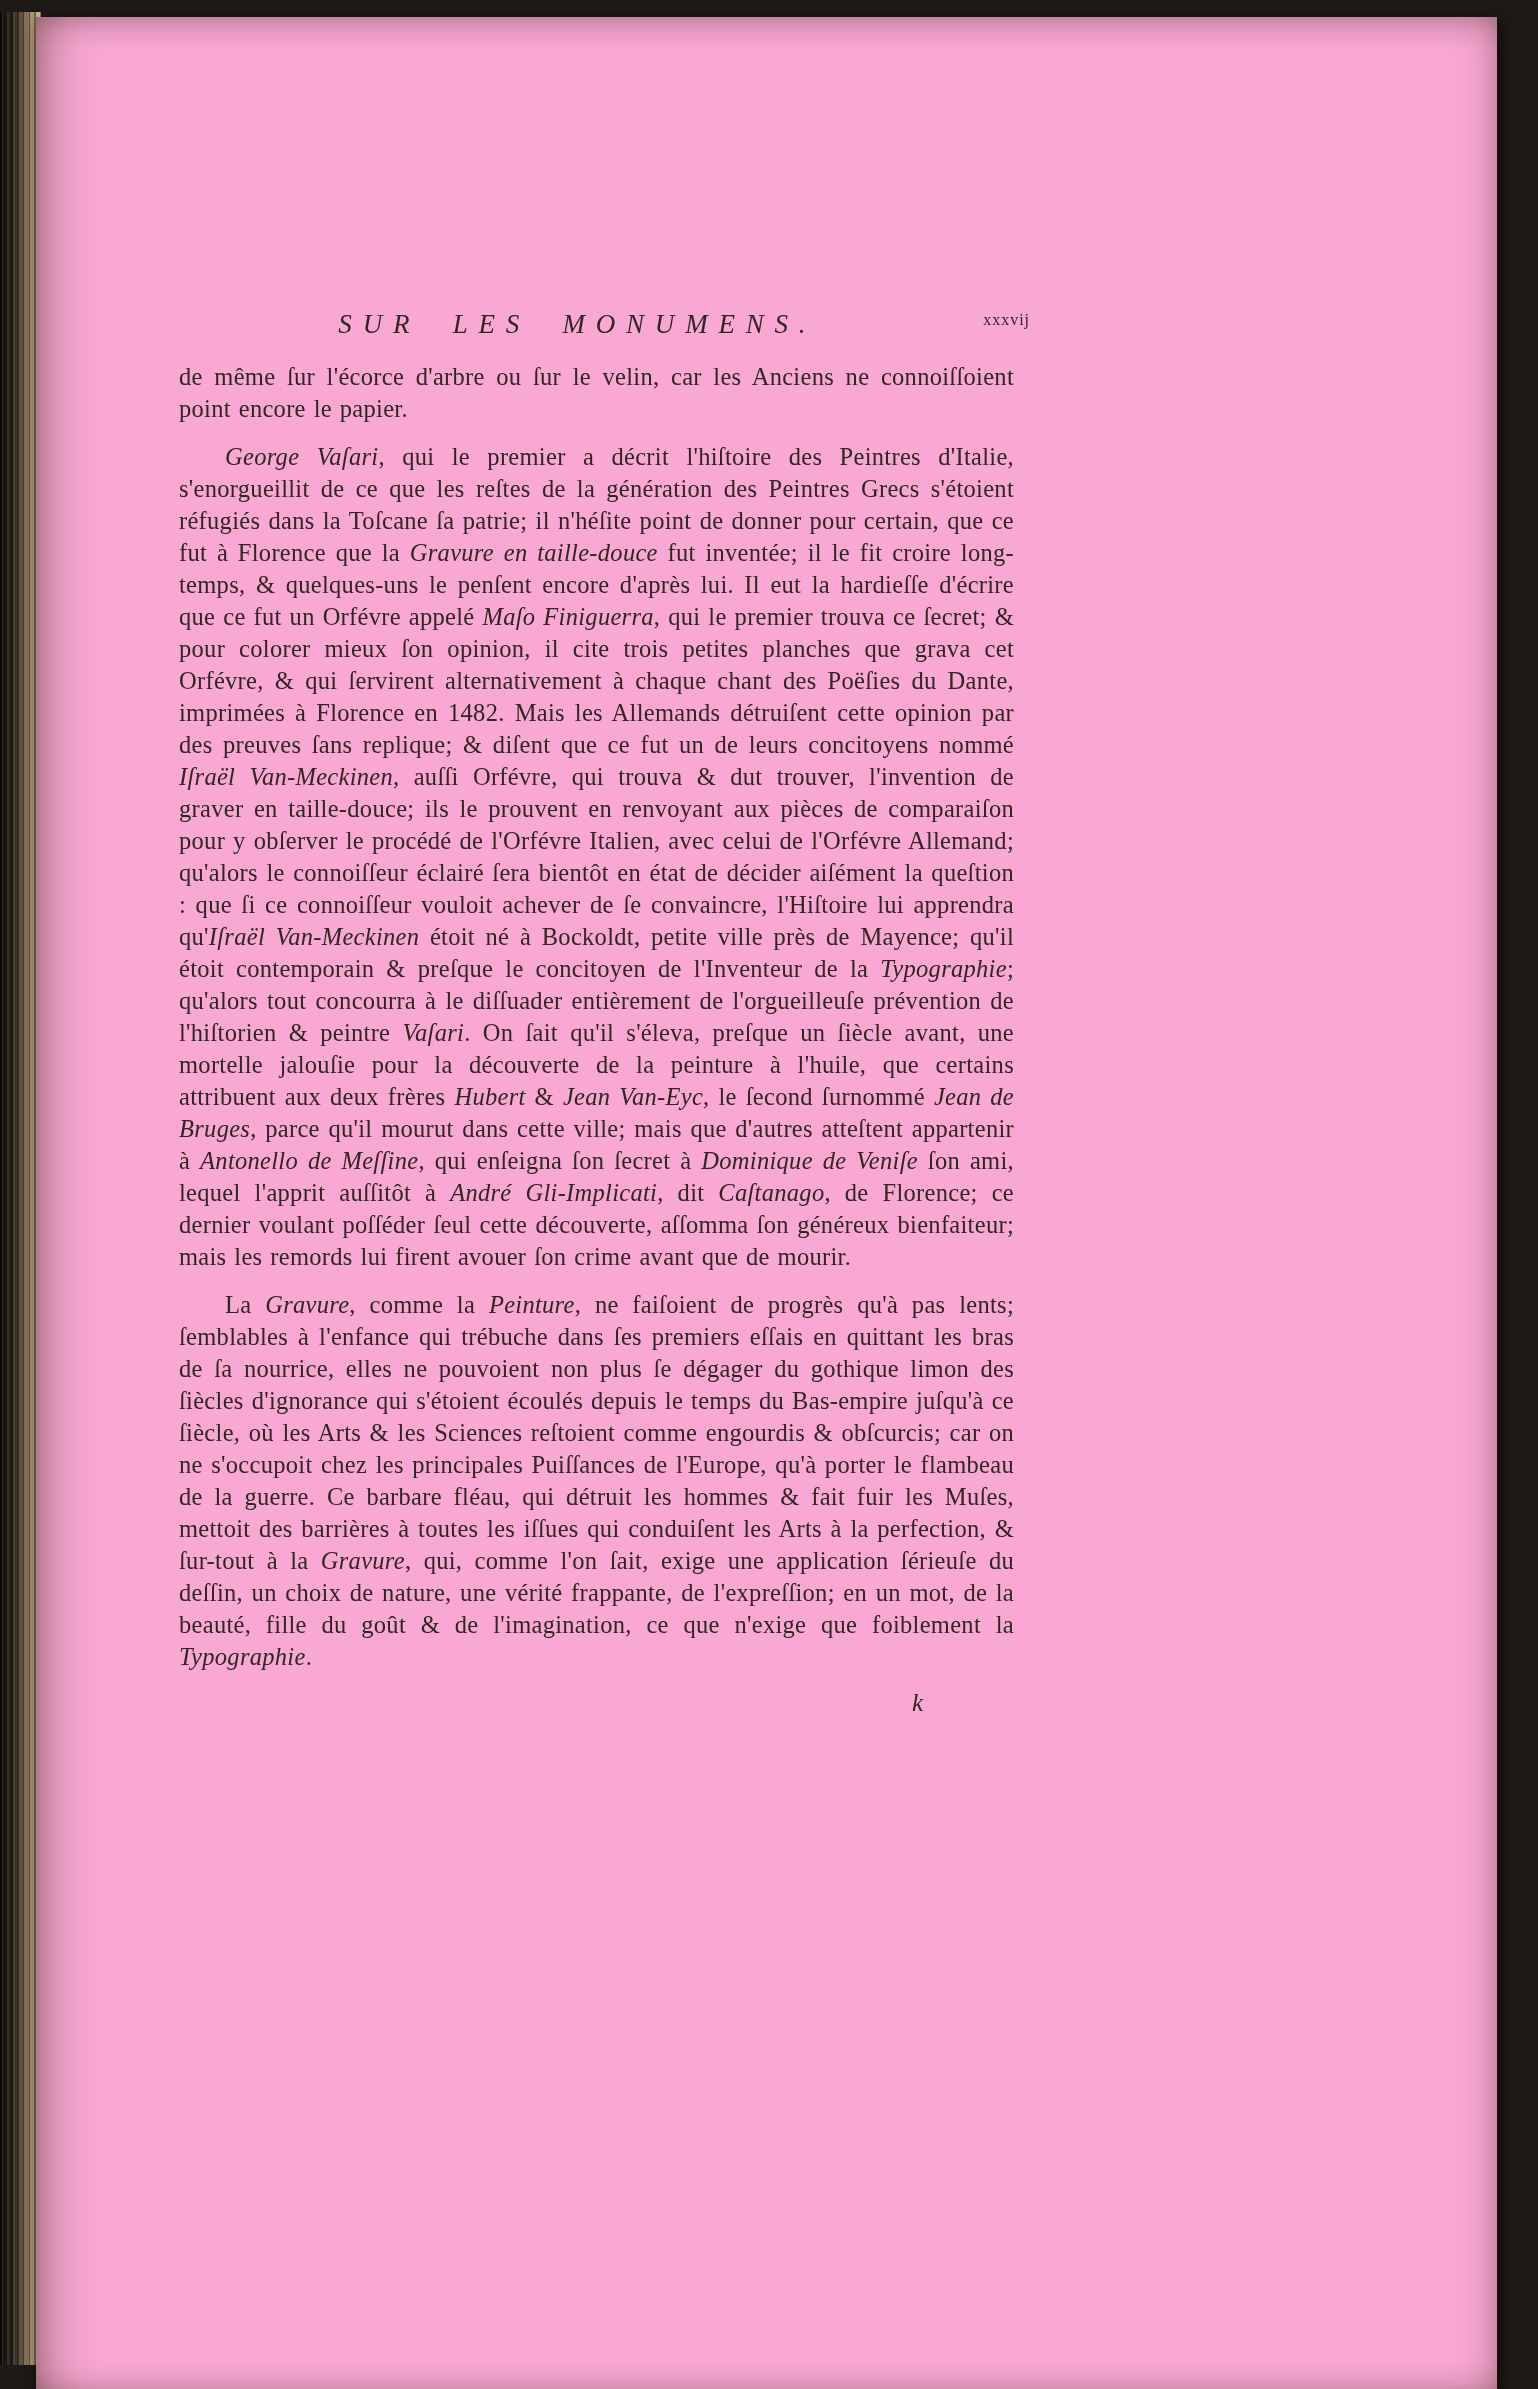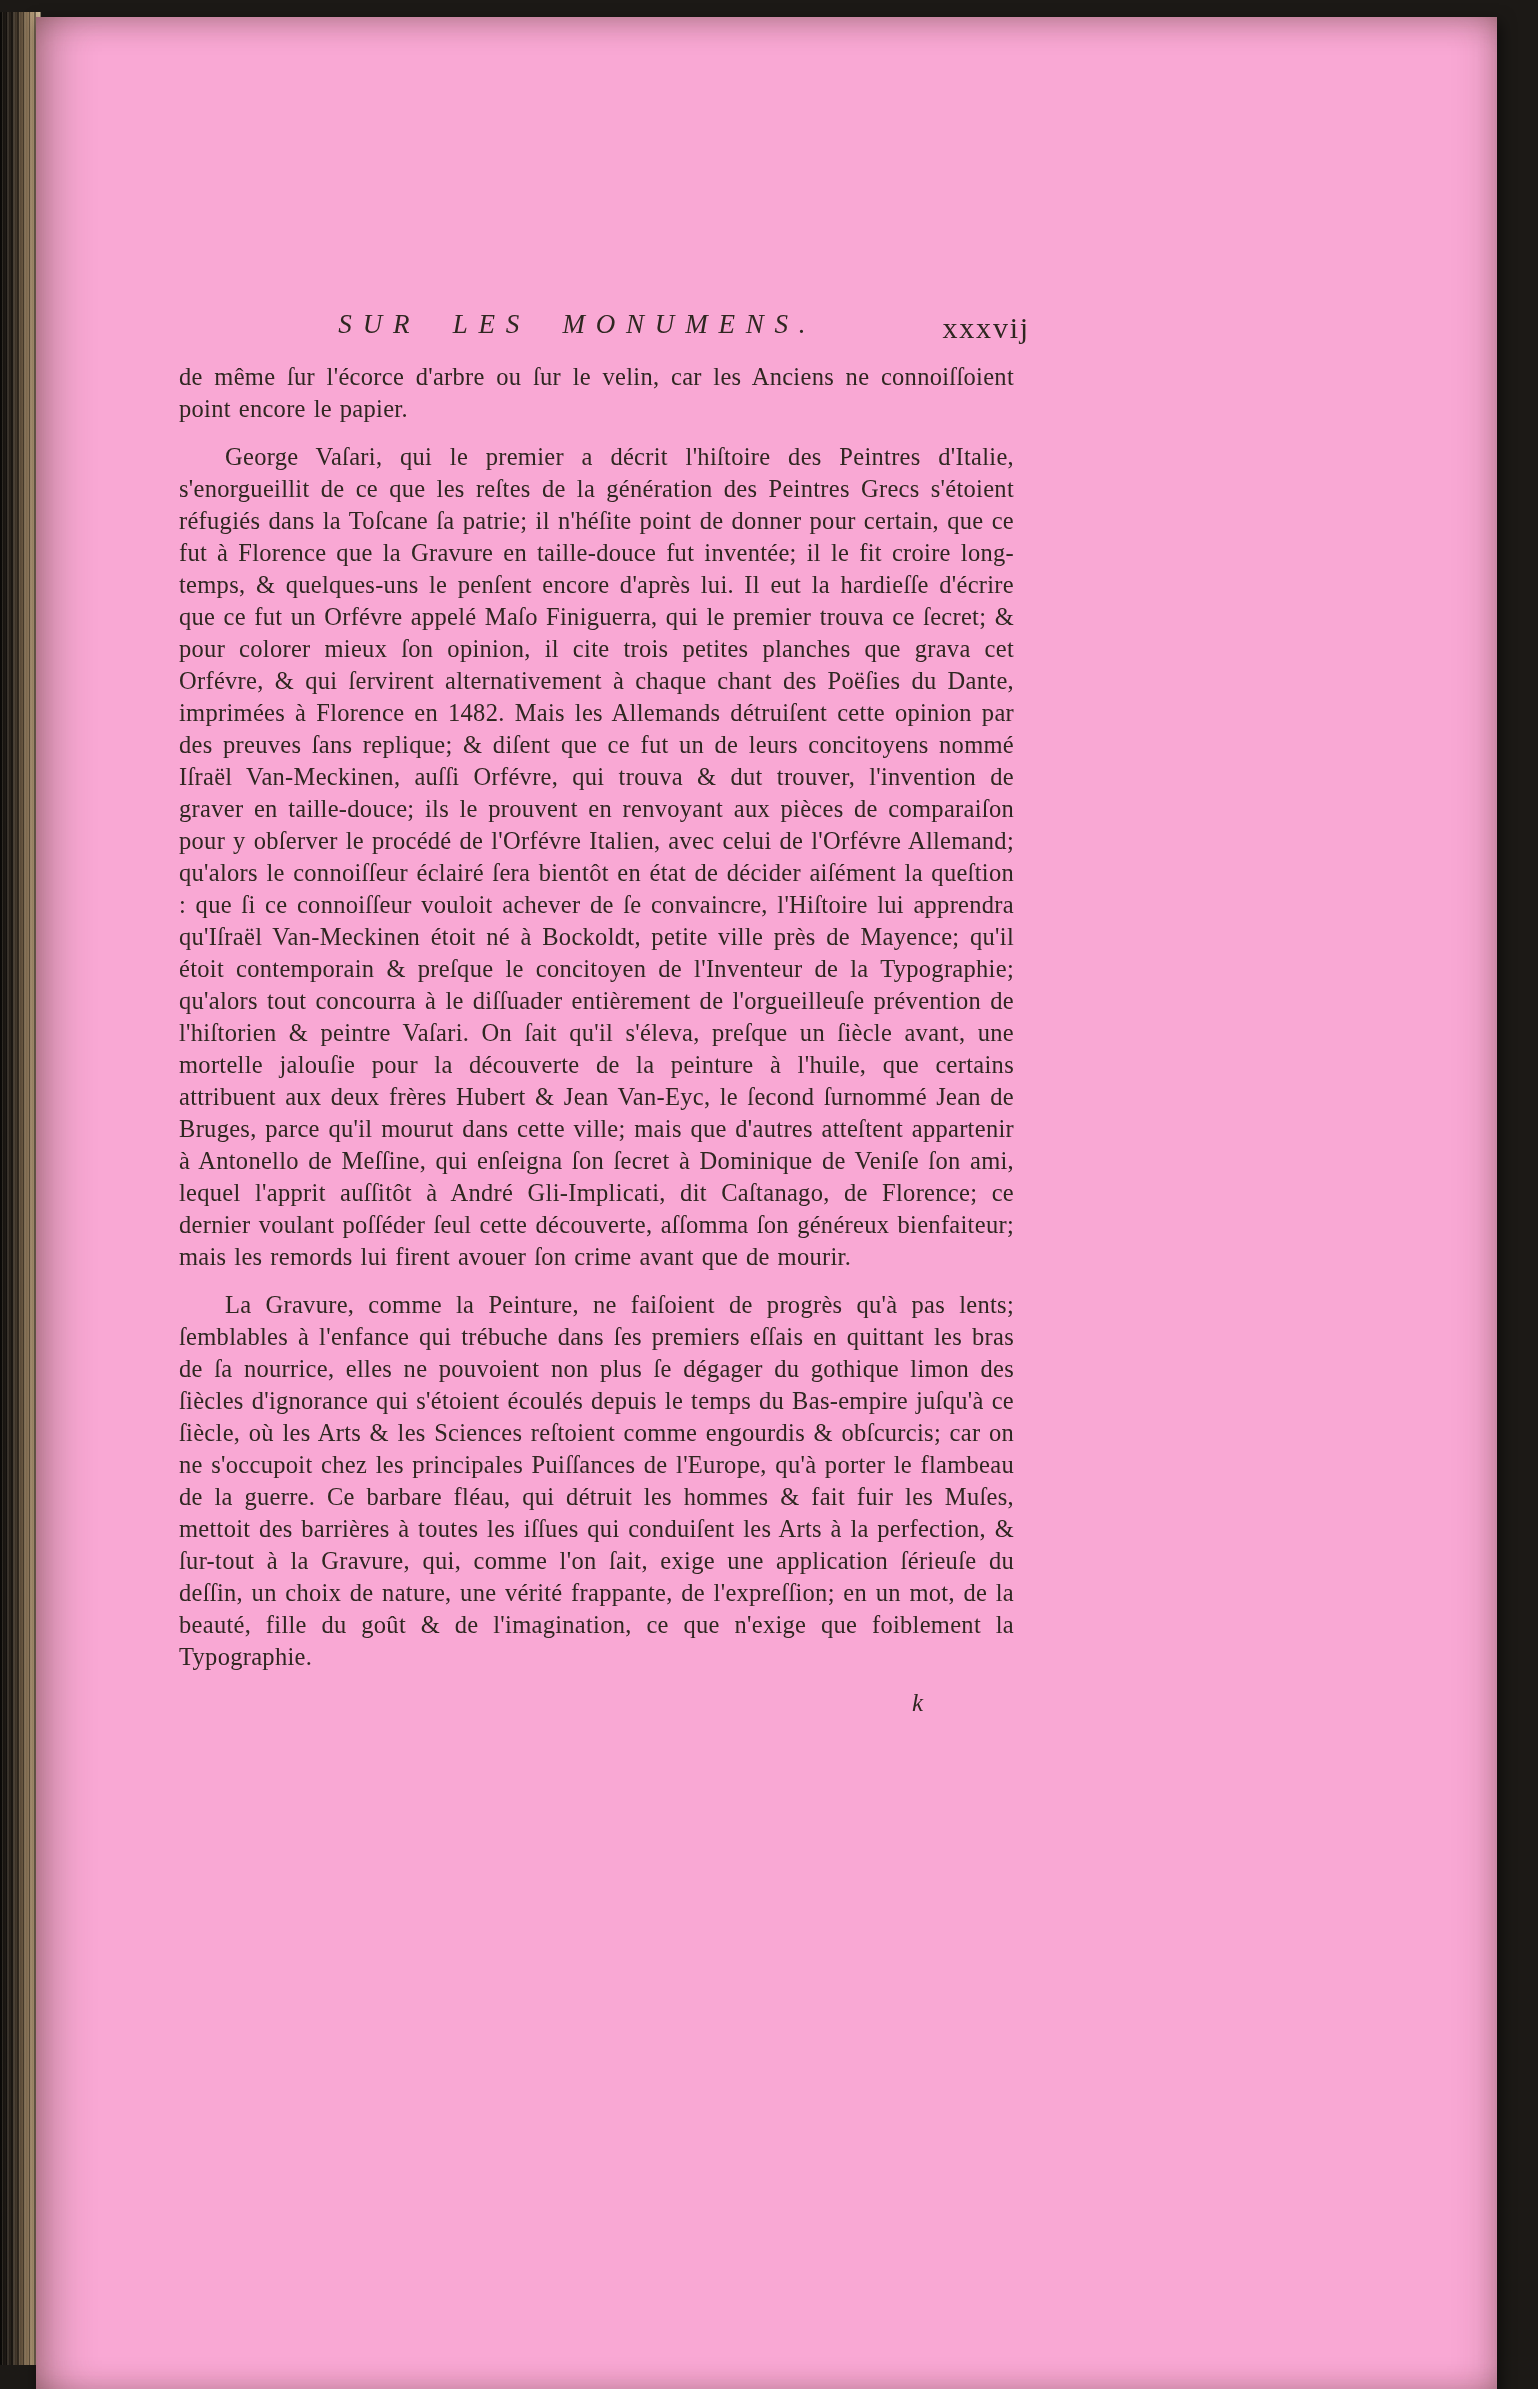--- a/index.html
+++ b/index.html
@@ -80,36 +80,37 @@
     font-style: italic;
     font-size: 27px;
     letter-spacing: 0.40em;
     word-spacing: 0.55em;
     color: var(--ink, #2f2721);
   }
   .folio {
     position: absolute;
     right: 0;
     top: 2.1px;
-    font-size: 30px;
+    font-size: 16px;
     letter-spacing: 0.06em;
     color: var(--ink, #2f2721);
   }
   .text-block p.para {
     margin: 16px;
     font-size: 24.5px;
     line-height: 32px;
     text-align: justify;
     letter-spacing: 0.012em;
     word-spacing: 0.06em;
   }
   .text-block p.para.indent {
     text-indent: 46px;
   }
   .text-block .it {
+    font-style: italic;
   }
   .text-block sup {
     font-size: 0.62em;
     line-height: 0;
   }
   .catchword {
     margin-top: 4.2px;
     text-align: right;
     padding-right: 107px;
     font-style: italic;

